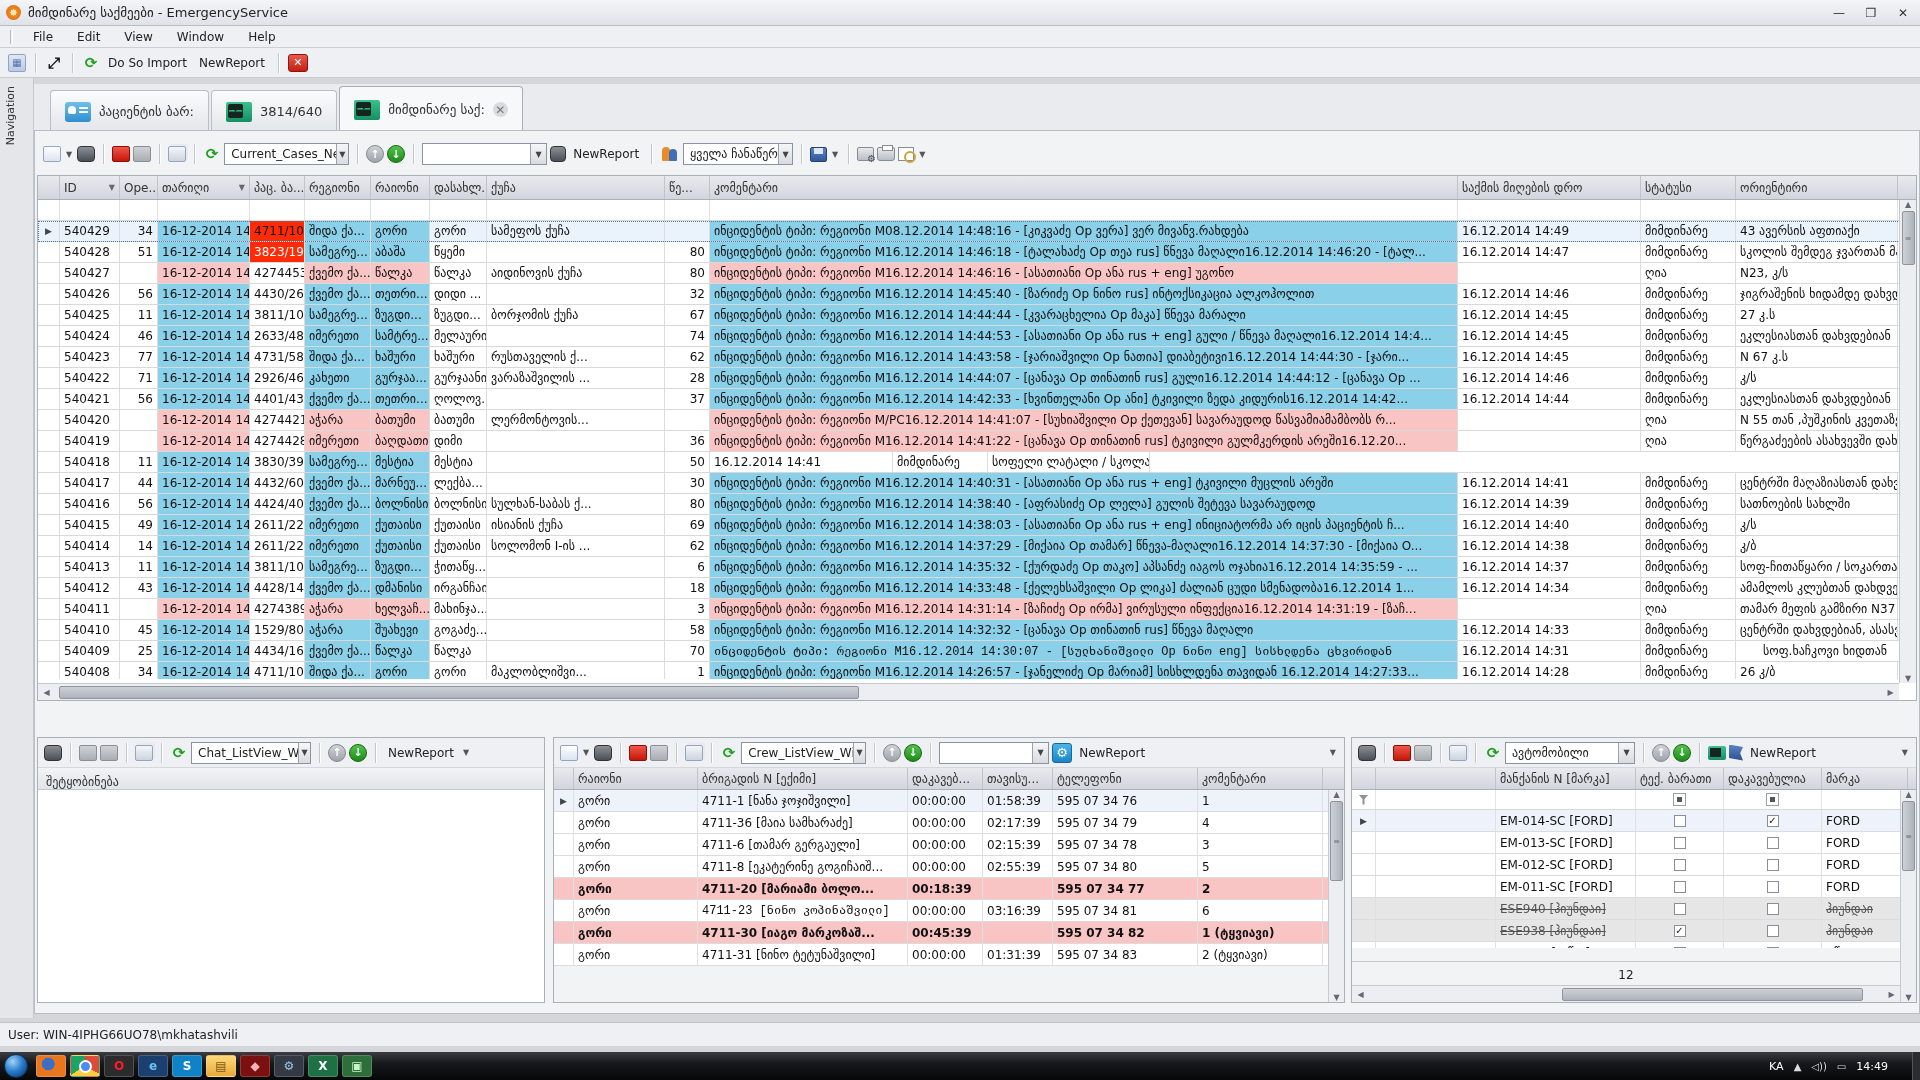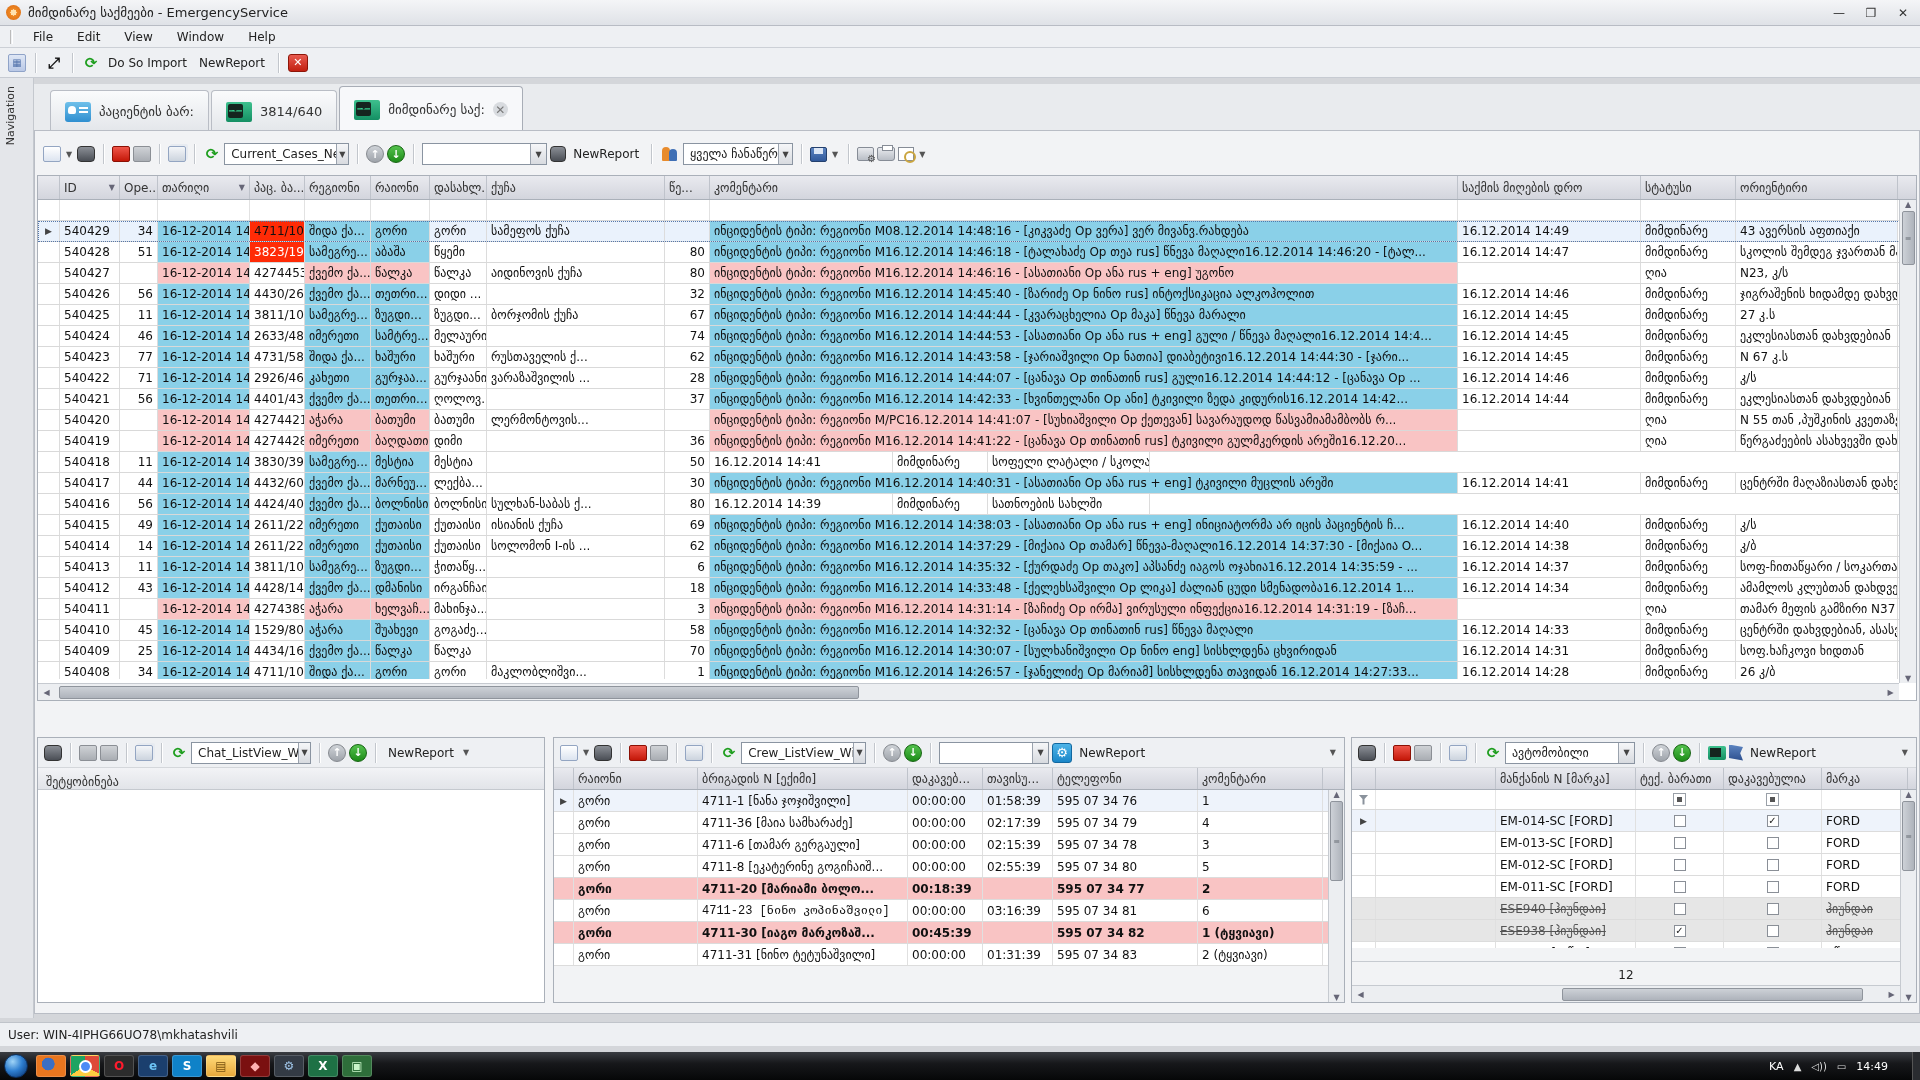--- a/index.html
+++ b/index.html
@@ -514,20 +514,21 @@
             <div class="mc indcell plain" style="width: 22px;"></div>
             <div class="mc plain" style="width: 60px;">540416</div>
             <div class="mc plain num" style="width: 38px;">56</div>
             <div class="mc c-blue" style="width: 92px;">16-12-2014 14:...</div>
             <div class="mc plain" style="width: 55px;">4424/401</div>
             <div class="mc c-blue" style="width: 66px;">ქვემო ქა...</div>
             <div class="mc c-blue" style="width: 59px;">ბოლნისი</div>
             <div class="mc plain" style="width: 57px;">ბოლნისი</div>
             <div class="mc plain" style="width: 178px;">სულხან-საბას ქ...</div>
             <div class="mc plain num" style="width: 45px;">80</div>
+            <div class="mc c-blue" style="width: 748px;">ინციდენტის ტიპი: რეგიონი M16.12.2014 14:38:40 -  [აფრასიძე Op ლელა] გულის შეტევა სავარაუდოდ</div>
             <div class="mc plain" style="width: 183px;">16.12.2014 14:39</div>
             <div class="mc plain" style="width: 95px;">მიმდინარე</div>
             <div class="mc plain" style="width: 162px;">სათნოების სახლში</div>
           </div>
           <div class="mrow">
             <div class="mc indcell plain" style="width: 22px;"></div>
             <div class="mc plain" style="width: 60px;">540415</div>
             <div class="mc plain num" style="width: 38px;">49</div>
             <div class="mc c-blue" style="width: 92px;">16-12-2014 14:...</div>
             <div class="mc plain" style="width: 55px;">2611/22...</div>
@@ -625,24 +626,24 @@
             <div class="mc indcell plain" style="width: 22px;"></div>
             <div class="mc plain" style="width: 60px;">540409</div>
             <div class="mc plain num" style="width: 38px;">25</div>
             <div class="mc c-blue" style="width: 92px;">16-12-2014 14:...</div>
             <div class="mc plain" style="width: 55px;">4434/166</div>
             <div class="mc c-blue" style="width: 66px;">ქვემო ქა...</div>
             <div class="mc c-blue" style="width: 59px;">წალკა</div>
             <div class="mc plain" style="width: 57px;">წალკა</div>
             <div class="mc plain" style="width: 178px;"></div>
             <div class="mc plain num" style="width: 45px;">70</div>
-            <div class="mc c-blue" style="width: 748px;">ინციდენტის ტიპი: რეგიონი M16.12.2014 14:30:07 -  [სულხანიშვილი Op ნინო eng] სისხლდენა ცხვირიდან</div>
+            <div class="mc c-blue" style="width: 748px; font-family: Liberation Mono, monospace;">ინციდენტის ტიპი: რეგიონი M16.12.2014 14:30:07 -  [სულხანიშვილი Op ნინო eng] სისხლდენა ცხვირიდან</div>
             <div class="mc plain" style="width: 183px;">16.12.2014 14:31</div>
             <div class="mc plain" style="width: 95px;">მიმდინარე</div>
-            <div class="mc plain" style="width: 162px;">სოფ.ხაჩკოვი  ხიდთან</div>
+            <div class="mc plain" style="width: 162px; margin-left: 23px;">სოფ.ხაჩკოვი  ხიდთან</div>
           </div>
           <div class="mrow">
             <div class="mc indcell plain" style="width: 22px;"></div>
             <div class="mc plain" style="width: 60px;">540408</div>
             <div class="mc plain num" style="width: 38px;">34</div>
             <div class="mc c-blue" style="width: 92px;">16-12-2014 14:...</div>
             <div class="mc plain" style="width: 55px;">4711/10...</div>
             <div class="mc c-blue" style="width: 66px;">შიდა ქა...</div>
             <div class="mc c-blue" style="width: 59px;">გორი</div>
             <div class="mc plain" style="width: 57px;">გორი</div>

